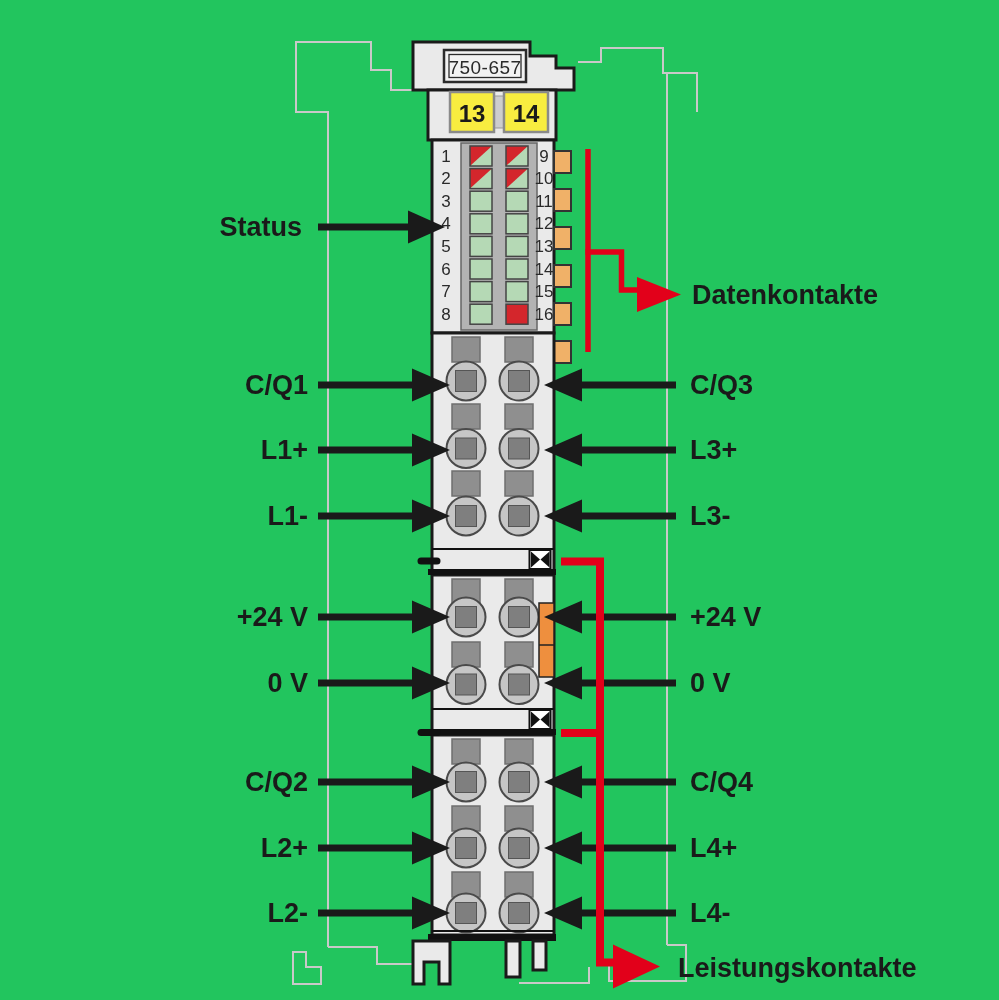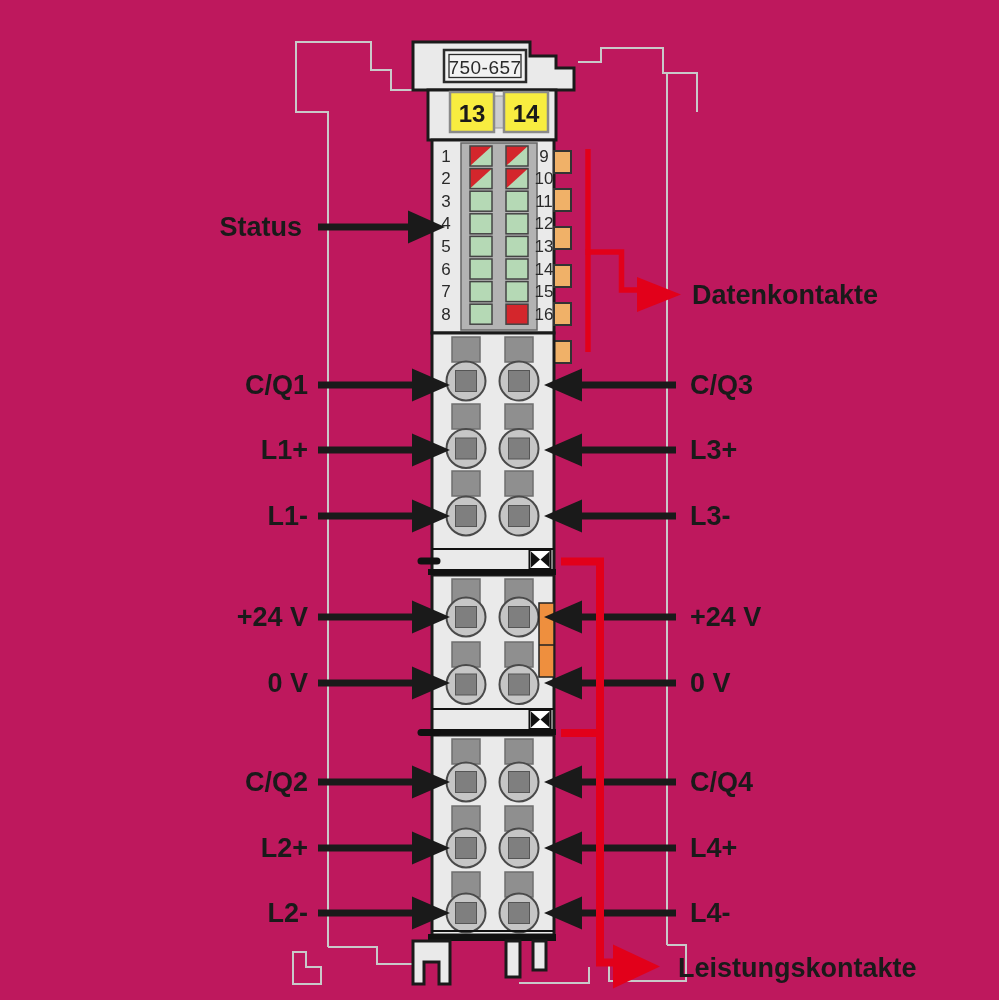--- a/index.html
+++ b/index.html
@@ -5,21 +5,21 @@
   :root{
     --ink:#1a1a1a;
     --led-green:#b5d9b5;
     --led-red:#d4262c;
     --contact-orange:#f0b168;
     --jumper-orange:#ee8f3e;
     --terminal-yellow:#f8ed40;
     --accent-red:#e2001a;
   }
   html,body{margin:0;padding:0;background:#fff;}
-  .stage{position:relative;width:999px;height:1000px;background:#be185d;overflow:hidden;}
+  .stage{position:relative;width:999px;height:1000px;background:#22c55e;overflow:hidden;}
   svg{position:absolute;left:0;top:0;}
   .bg{fill:none;stroke:#c9c9c9;stroke-width:2;}
   .body{fill:#eaeaea;stroke:var(--ink);stroke-width:3;}
   .panel{fill:#b3b3b3;stroke:#666;stroke-width:1.5;}
   .labelbox{fill:#f2f2f2;stroke:#2b2b2b;stroke-width:2.5;}
   .labelbox-inner{fill:none;stroke:#2b2b2b;stroke-width:1.3;}
   .ycontact{fill:var(--terminal-yellow);stroke:#8a8a8a;stroke-width:2.5;}
   .ytab{fill:#cdcdcd;stroke:#999;stroke-width:1;}
   .led-green{fill:var(--led-green);}
   .led-red{fill:var(--led-red);}

